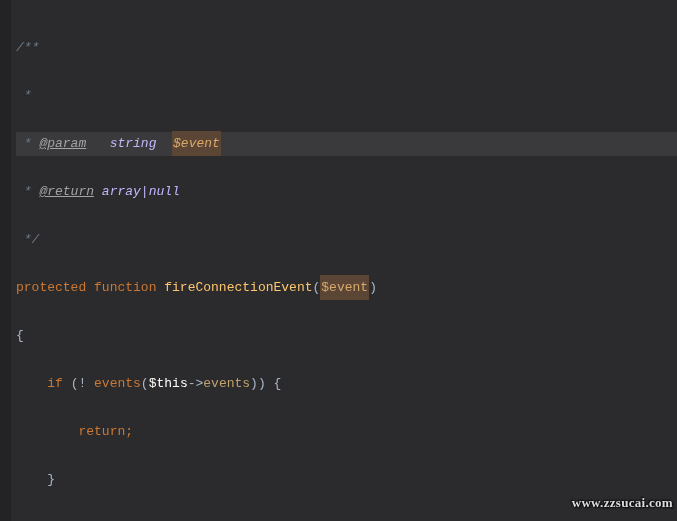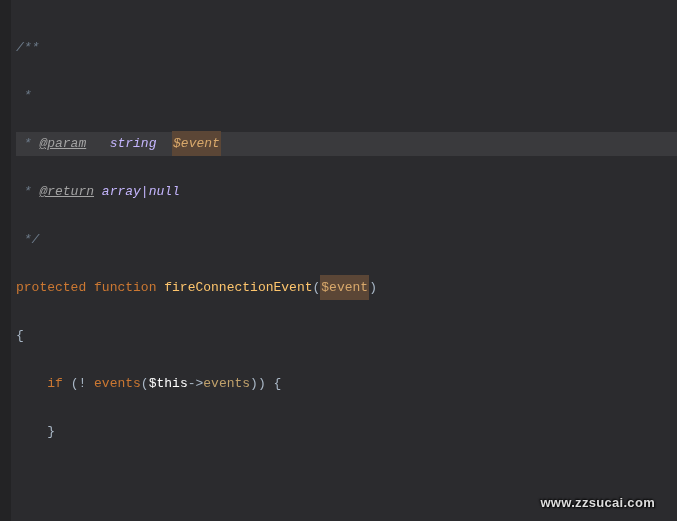--- a/index.html
+++ b/index.html
@@ -57,24 +57,24 @@
       color: #d8a86b;
       padding: 5px 1px;
     }
     .variable { color: #ffffff; }
     .punct { color: #a9b7c6; }
     .arrow { color: #a9b7c6; }
     .prop { color: #c0a16b; }
     .semi { color: #cc7832; }
     .watermark {
       position: absolute;
-      right: 22px;
+      right: 4px;
       bottom: 6px;
       color: #ddd;
-      font-family: Liberation Sans, sans-serif;
+      font-family: Liberation Serif, serif;
       font-style: normal;
       font-size: 13px;
       text-shadow: 1px 1px 2px #000, -1px -1px 2px #000;
       font-weight: bold;
       letter-spacing: 0.3px;
     }
   </style>
 </head>
 <body>
 
@@ -82,20 +82,21 @@
 
 <div class="code">
 <div class="line"><span class="comment">/**</span></div>
 <div class="line"><span class="comment"> *</span></div>
 <div class="line highlight-line"><span class="comment"> * </span><span class="doctag">@param</span><span class="doctype">   </span><span class="doctype">string</span><span class="doctype">  </span><span class="docvar param-hl">$event</span></div>
 <div class="line"><span class="comment"> * </span><span class="doctag">@return</span><span class="doctype"> </span><span class="doctype">array|null</span></div>
 <div class="line"><span class="comment"> */</span></div>
 <div class="line"><span class="keyword">protected</span> <span class="keyword">function</span> <span class="fn-name">fireConnectionEvent</span><span class="punct">(</span><span class="param-hl">$event</span><span class="punct">)</span></div>
 <div class="line"><span class="punct">{</span></div>
 <div class="line"><span>    </span><span class="keyword">if</span><span class="punct"> (! </span><span class="keyword">events</span><span class="punct">(</span><span class="variable">$this</span><span class="arrow">-&gt;</span><span class="prop">events</span><span class="punct">)) {</span></div>
+<div class="line"><span>        </span><span class="keyword">return</span><span class="semi">;</span></div>
 <div class="line"><span>    </span><span class="punct">}</span></div>
 
 
 
 
 
 
 
 
 

